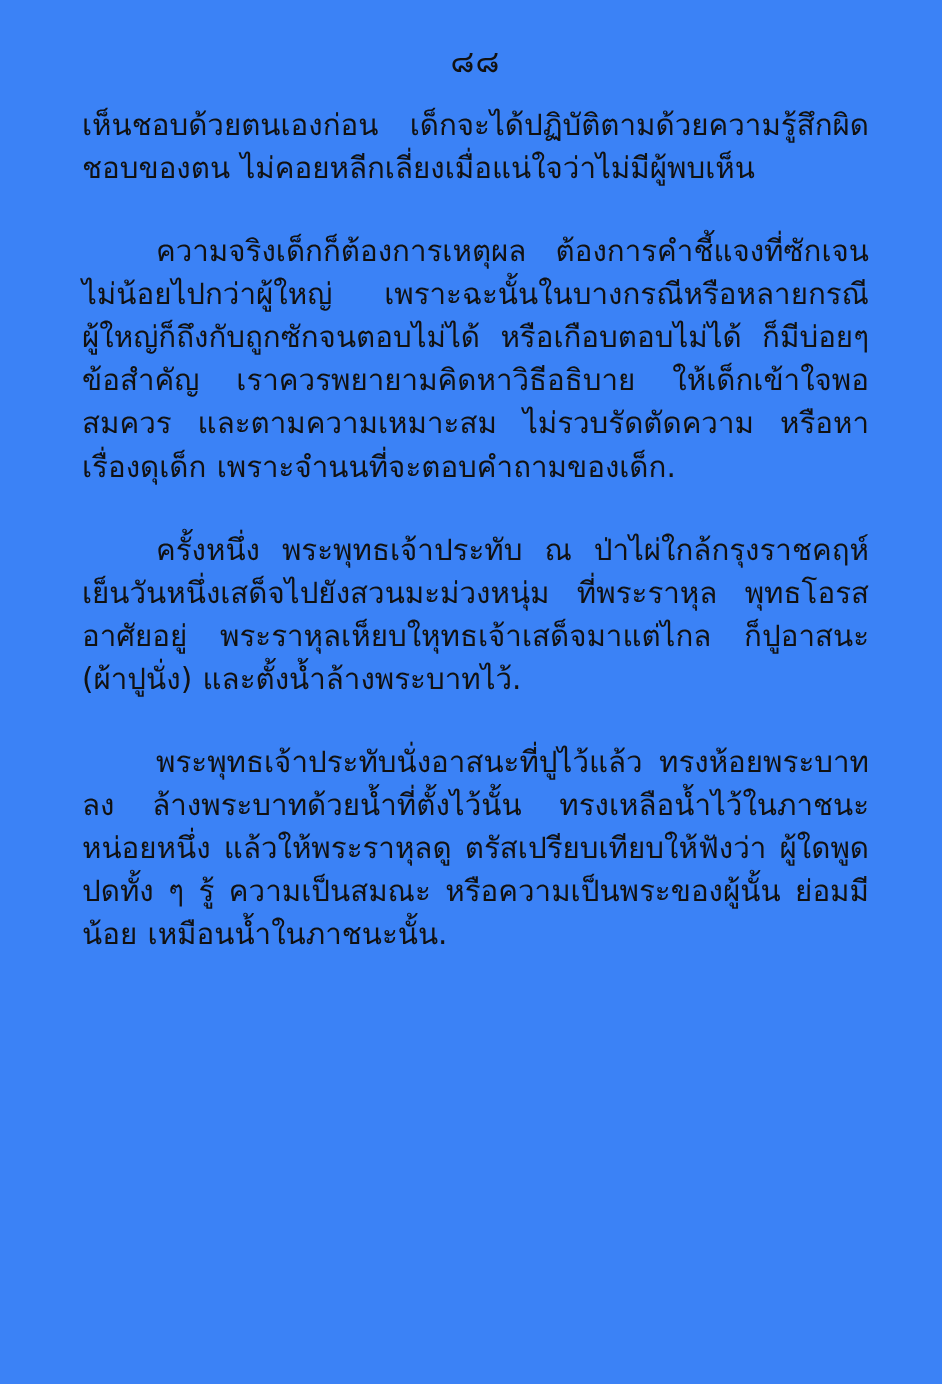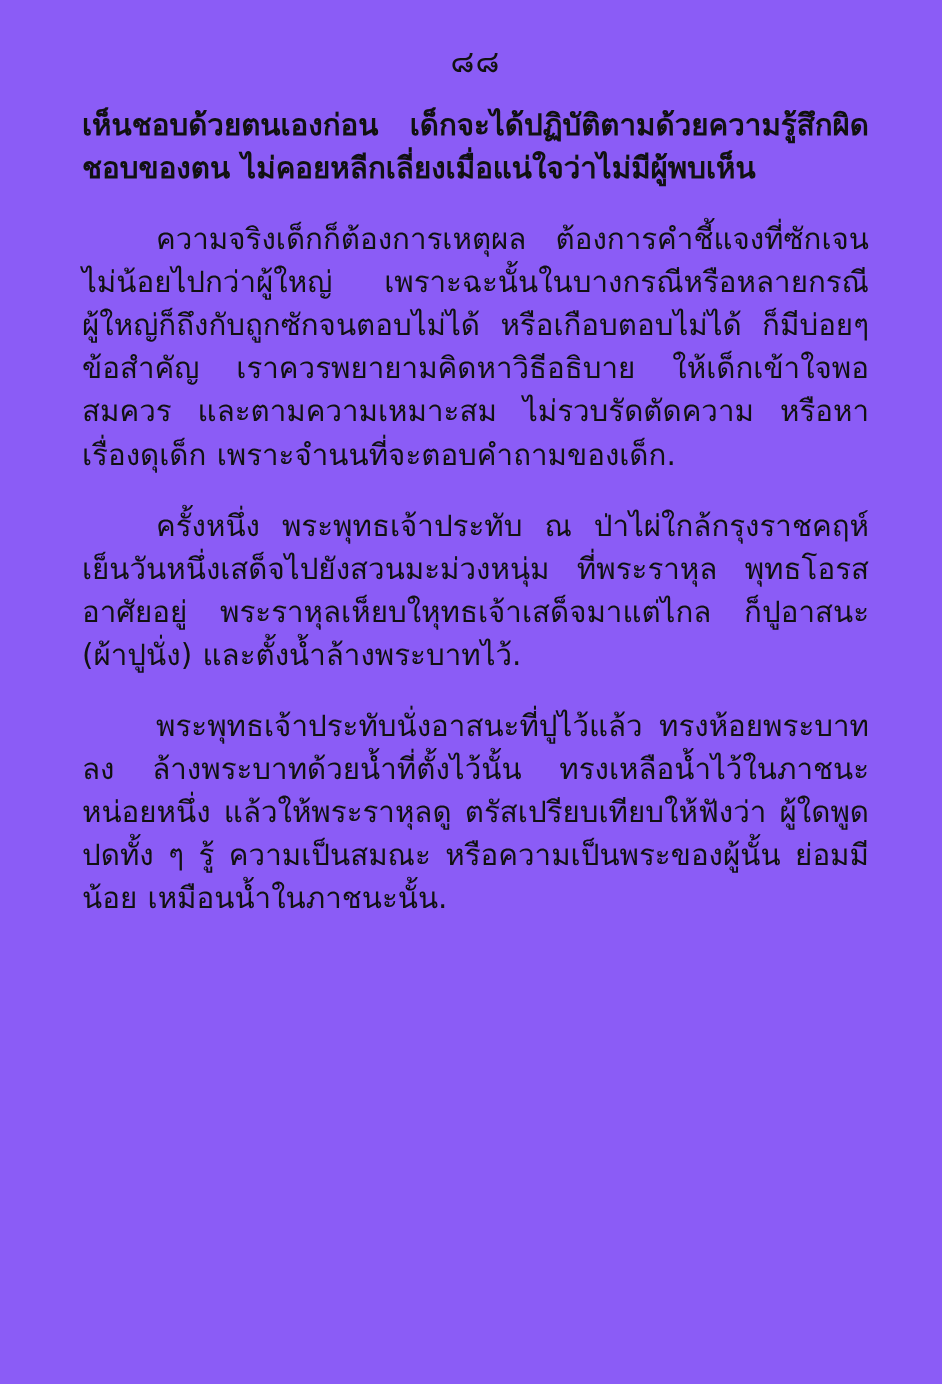--- a/index.html
+++ b/index.html
@@ -11,21 +11,21 @@
     width: 942px;
     height: 1384px;
     overflow: hidden;
     font-family: "DejaVu Sans", sans-serif;
     color: #111111;
   }
   .page {
     position: relative;
     width: 942px;
     height: 1384px;
-    background: #8b5cf6;
+    background: #3b82f6;
     box-sizing: border-box;
     padding: 44px 73px 40px 82px;
   }
   .page-number {
     text-align: center;
     font-size: 31px;
     line-height: 1.1;
     letter-spacing: 1px;
     margin: 0 0 26px 0;
     font-family: "DejaVu Sans", sans-serif;
@@ -38,25 +38,24 @@
     word-spacing: 1px;
     font-family: "DejaVu Sans", sans-serif;
   }
   p.para {
     margin: 0 0 16px 0;
   }
   p.para.indent {
     text-indent: 74px;
   }
   p.para.gap {
-    margin-top: 28px;
+    margin-top: 40px;
   }
   p.para.tight {
     margin-bottom: 8px;
-    font-weight: bold;
   }
   
   .body-text, .page-number {
     -webkit-font-smoothing: antialiased;
   }
 </style>
 </head>
 <body>
 
 <div class="page">

